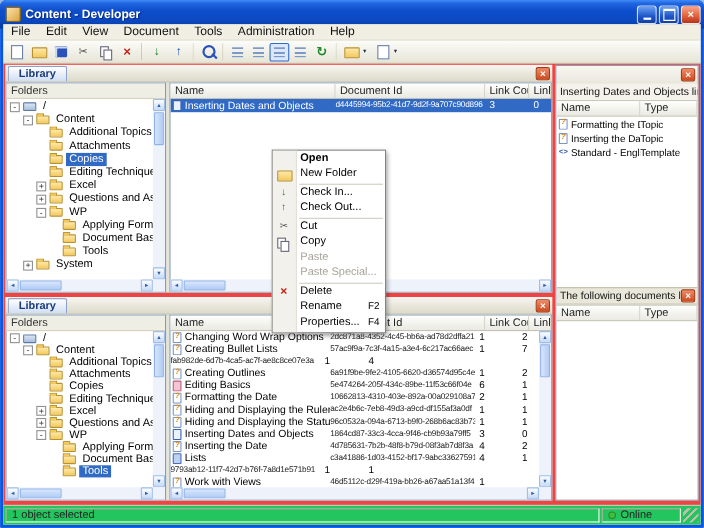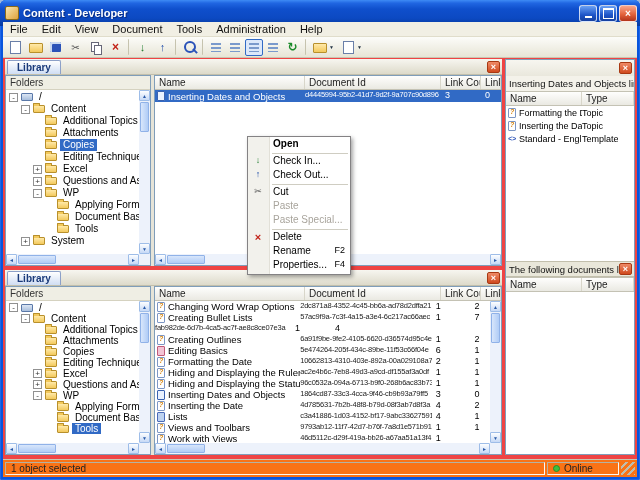--- a/index.html
+++ b/index.html
@@ -152,21 +152,21 @@
   .mi.sep::after{content:"";position:absolute;left:24px;right:2px;top:1px;height:1px;background:#CFCDC2}
   .mic.ic-in{color:#1A7A2A;font-weight:bold}
   .mic.ic-out{color:#1A4AA8;font-weight:bold}
   .mic.ic-cut{color:#555}
   .mic.ic-del{color:#C22218;font-weight:bold;font-size:11px}
   .mic.ic-fold::before{content:"";position:absolute;left:4px;top:3px;width:12px;height:8px;
         background:linear-gradient(#FFE9A8,#F3C95C);border:1px solid #B8902C;border-radius:1px}
   .mic.ic-copy::before{content:"";position:absolute;left:4px;top:2px;width:6px;height:8px;background:#fff;border:1px solid #667}
   .mic.ic-copy::after{content:"";position:absolute;left:7px;top:5px;width:6px;height:8px;background:#fff;border:1px solid #667}
   
-  .statusbar{position:absolute;left:0;bottom:0;right:0;height:18px;background:#f97316;border-top:1px solid #C9C6B2;
+  .statusbar{position:absolute;left:0;bottom:0;right:0;height:18px;background:#22c55e;border-top:1px solid #C9C6B2;
              display:flex;align-items:stretch;padding:2px 2px 2px 2px;gap:2px}
   .scell{border:1px solid;border-color:#B5B2A2 #FAF9F4 #FAF9F4 #B5B2A2;font-size:10px;display:flex;align-items:center;
          padding:0 5px;color:#222}
   .scell.left{flex:1}
   .scell.right{width:72px;gap:4px}
   .dot{width:7px;height:7px;border-radius:50%;background:#3FBF3F;border:1px solid #2A8A2A}
   .grip{width:14px;background:
         repeating-linear-gradient(135deg,rgba(0,0,0,0) 0 3px,#C0BDAC 3px 5px)}
 </style>
 </head>
@@ -574,24 +574,20 @@
                   <span class="c-name">
                     <i class="dic dic-b"></i>
                     <span>Lists</span>
                   </span>
                   <span class="c-id">c3a41886-1d03-4152-bf17-9abc33627591</span>
                   <span class="c-lc">4</span>
                   <span class="c-l2">1</span>
                 </div>
 
                 <div class="lrow">
-                  <span class="c-name">
-                    <i class="dic dic-t"></i>
-                    <span>Views and Toolbars</span>
-                  </span>
                   <span class="c-id">9793ab12-11f7-42d7-b76f-7a8d1e571b91</span>
                   <span class="c-lc">1</span>
                   <span class="c-l2">1</span>
                 </div>
 
                 <div class="lrow">
                   <span class="c-name">
                     <i class="dic dic-t"></i>
                     <span>Work with Views</span>
                   </span>
@@ -673,20 +669,25 @@
       </aside>
 
       <div class="cmenu">
 
           <div class="mi bold">
             <span class="mic"></span>
             <span class="ml">Open</span>
             <span class="msc"></span>
           </div>
 
+          <div class="mi">
+            <span class="mic ic-fold"></span>
+            <span class="ml">New Folder</span>
+            <span class="msc"></span>
+          </div>
 
           <div class="mi sep">
             <span class="mic"></span>
             <span class="ml"></span>
             <span class="msc"></span>
           </div>
 
           <div class="mi">
             <span class="mic ic-in">↓</span>
             <span class="ml">Check In...</span>
@@ -705,20 +706,25 @@
             <span class="ml"></span>
             <span class="msc"></span>
           </div>
 
           <div class="mi">
             <span class="mic ic-cut">✂</span>
             <span class="ml">Cut</span>
             <span class="msc"></span>
           </div>
 
+          <div class="mi">
+            <span class="mic ic-copy"></span>
+            <span class="ml">Copy</span>
+            <span class="msc"></span>
+          </div>
 
           <div class="mi dis">
             <span class="mic"></span>
             <span class="ml">Paste</span>
             <span class="msc"></span>
           </div>
 
           <div class="mi dis">
             <span class="mic"></span>
             <span class="ml">Paste Special...</span>

